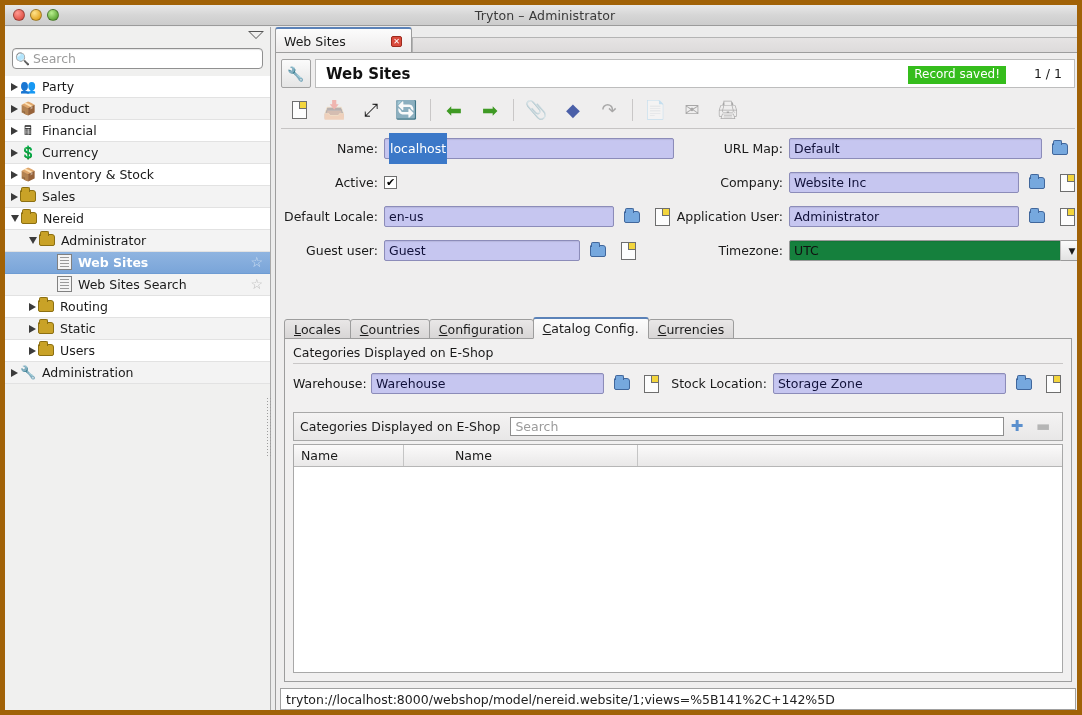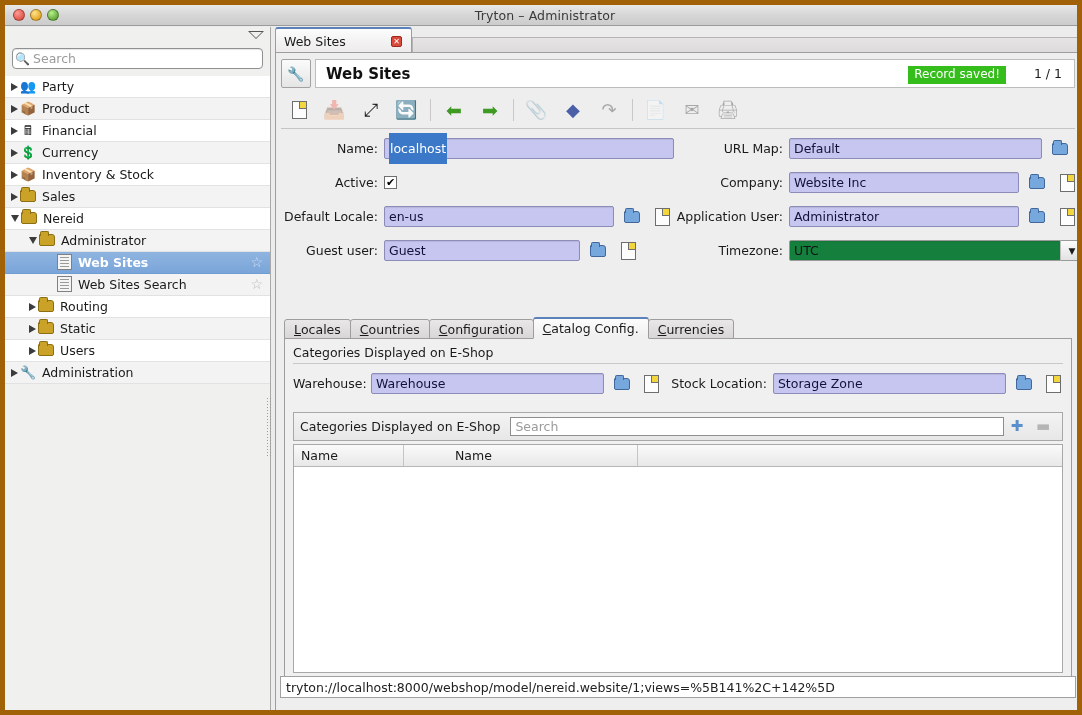--- a/index.html
+++ b/index.html
@@ -292,21 +292,21 @@
     gap: 44px;
   }
   .gh {
     border-right: 1px solid #c5c5c5;
     display: flex; align-items: center; padding: 0 7px;
     font-size: 12.5px; cursor: pointer;
   }
   .grid-body { flex: 1; background: #fff; }
 
   .statusbar {
-    position: absolute; left: 4px; right: 4px; bottom: 16px; height: 22px;
+    position: absolute; left: 4px; right: 4px; bottom: 4px; height: 22px;
     background: #fff; border: 1px solid #a0a0a0;
     display: flex; align-items: center; padding: 0 5px;
     font-size: 12.5px; color: #222;
   }
 
   
   .ico-doc {
     width: 15px; height: 18px; background: #fdfdfd; border: 1px solid #6e6e6e;
     position: relative; display: inline-block;
   }

